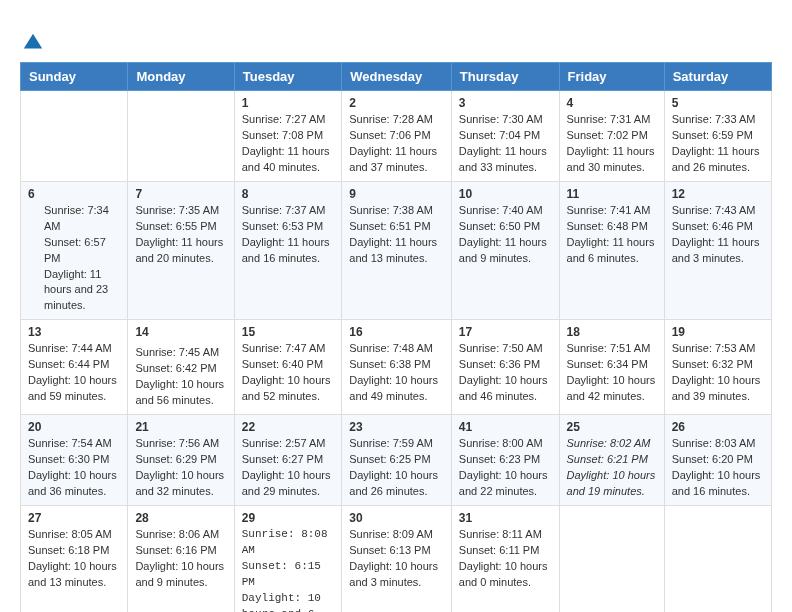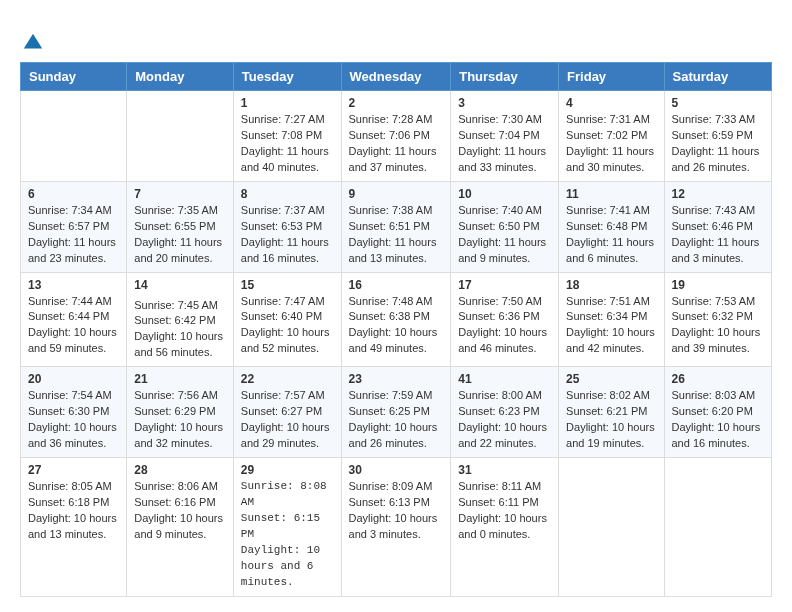--- a/index.html
+++ b/index.html
@@ -162,21 +162,21 @@
           <td>
             <span class="day-num">5</span>
             <div class="day-info" style="white-space: pre-line;">Sunrise: 7:33 AM
 Sunset: 6:59 PM
 Daylight: 11 hours and 26 minutes.</div>
           </td>
         </tr>
         <tr>
           <td>
             <span class="day-num">6</span>
-            <div class="day-info" style="white-space: pre-line;">Sunrise: 7:34 AM
+            <div class="day-info" style="white-space: pre-line; margin-left: 16px;">Sunrise: 7:34 AM
 Sunset: 6:57 PM
 Daylight: 11 hours and 23 minutes.</div>
           </td>
           <td>
             <span class="day-num">7</span>
             <div class="day-info" style="white-space: pre-line;">Sunrise: 7:35 AM
 Sunset: 6:55 PM
 Daylight: 11 hours and 20 minutes.</div>
           </td>
           <td>
@@ -262,39 +262,39 @@
 Daylight: 10 hours and 36 minutes.</div>
           </td>
           <td>
             <span class="day-num">21</span>
             <div class="day-info" style="white-space: pre-line;">Sunrise: 7:56 AM
 Sunset: 6:29 PM
 Daylight: 10 hours and 32 minutes.</div>
           </td>
           <td>
             <span class="day-num">22</span>
-            <div class="day-info" style="white-space: pre-line;">Sunrise: 7:57 AM
+            <div class="day-info" style="white-space: pre-line;">Sunrise: 2:57 AM
 Sunset: 6:27 PM
 Daylight: 10 hours and 29 minutes.</div>
           </td>
           <td>
             <span class="day-num">23</span>
             <div class="day-info" style="white-space: pre-line;">Sunrise: 7:59 AM
 Sunset: 6:25 PM
 Daylight: 10 hours and 26 minutes.</div>
           </td>
           <td>
             <span class="day-num">41</span>
             <div class="day-info" style="white-space: pre-line;">Sunrise: 8:00 AM
 Sunset: 6:23 PM
 Daylight: 10 hours and 22 minutes.</div>
           </td>
           <td>
             <span class="day-num">25</span>
-            <div class="day-info" style="white-space: pre-line;">Sunrise: 8:02 AM
+            <div class="day-info" style="white-space: pre-line; font-style: italic;">Sunrise: 8:02 AM
 Sunset: 6:21 PM
 Daylight: 10 hours and 19 minutes.</div>
           </td>
           <td>
             <span class="day-num">26</span>
             <div class="day-info" style="white-space: pre-line;">Sunrise: 8:03 AM
 Sunset: 6:20 PM
 Daylight: 10 hours and 16 minutes.</div>
           </td>
         </tr>

